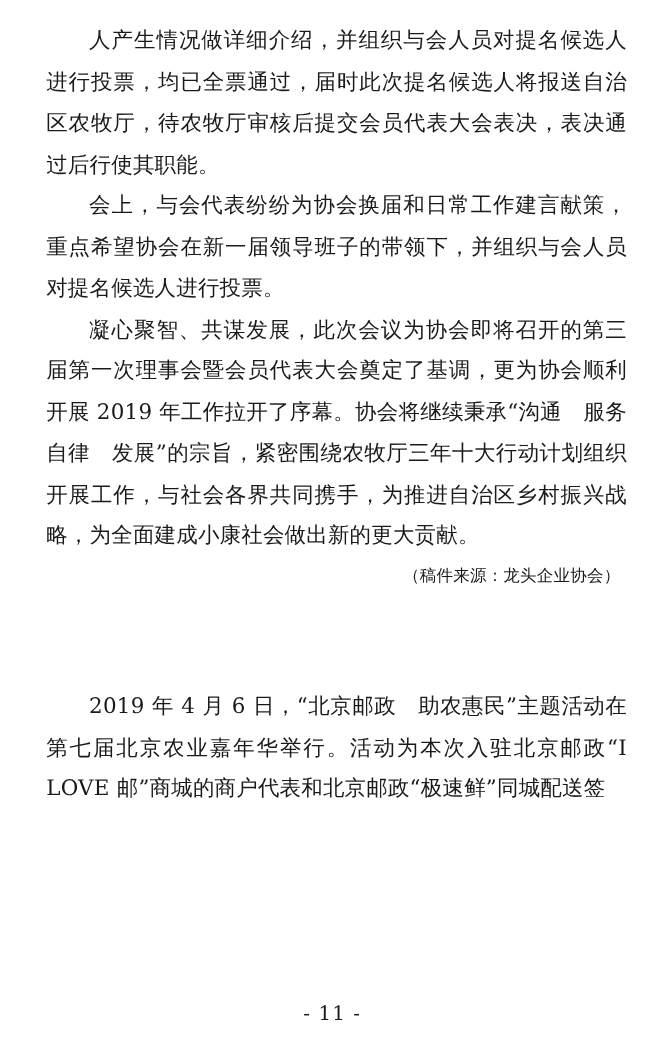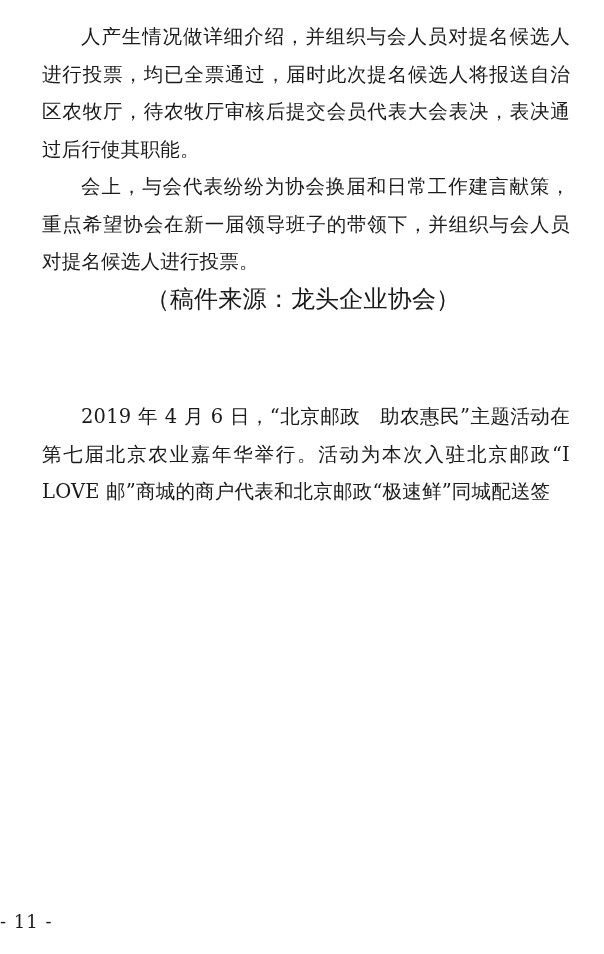--- a/index.html
+++ b/index.html
@@ -27,24 +27,25 @@
     text-align: justify;
     text-justify: inter-ideograph;
     letter-spacing: 0.2px;
   }
   .para {
     margin: 0;
     text-indent: 2em;
   }
   .signature {
     margin: 0;
-    text-align: center;
-    font-size: 24px;
+    text-align: right;
+    font-size: 15px;
     line-height: 37.5px;
     padding-right: 6px;
+    font-family: Liberation Mono, monospace;
   }
   .gap-after-body {
     height: 38px;
   }
   .article-title {
     text-align: center;
     font-family: "DejaVu Serif", "Liberation Serif", serif;
     font-weight: bold;
     font-size: 24.5px;
     line-height: 47px;
@@ -55,34 +56,36 @@
     display: block;
   }
   .gap-after-title {
     height: 42px;
   }
   .footer {
     position: absolute;
     left: 0;
     right: 0;
     bottom: 22px;
+    text-align: center;
     font-size: 18px;
     font-family: "DejaVu Serif", "Liberation Serif", serif;
     color: #1a1a1a;
     letter-spacing: 1px;
   }
 </style>
 </head>
 <body>
 
 <div class="page">
 
   <div class="body-text">
     <p class="para">人产生情况做详细介绍，并组织与会人员对提名候选人进行投票，均已全票通过，届时此次提名候选人将报送自治区农牧厅，待农牧厅审核后提交会员代表大会表决，表决通过后行使其职能。</p>
     <p class="para">会上，与会代表纷纷为协会换届和日常工作建言献策，重点希望协会在新一届领导班子的带领下，并组织与会人员对提名候选人进行投票。</p>
+    <p class="para">凝心聚智、共谋发展，此次会议为协会即将召开的第三届第一次理事会暨会员代表大会奠定了基调，更为协会顺利开展 2019 年工作拉开了序幕。协会将继续秉承“沟通　服务　自律　发展”的宗旨，紧密围绕农牧厅三年十大行动计划组织开展工作，与社会各界共同携手，为推进自治区乡村振兴战略，为全面建成小康社会做出新的更大贡献。</p>
     <p class="signature">（稿件来源：龙头企业协会）</p>
   </div>
 
   <div class="gap-after-body"></div>
 
 
   <div class="gap-after-title"></div>
 
   <div class="body-text">
     <p class="para">2019 年 4 月 6 日，“北京邮政　助农惠民”主题活动在第七届北京农业嘉年华举行。活动为本次入驻北京邮政“I LOVE 邮”商城的商户代表和北京邮政“极速鲜”同城配送签</p>

